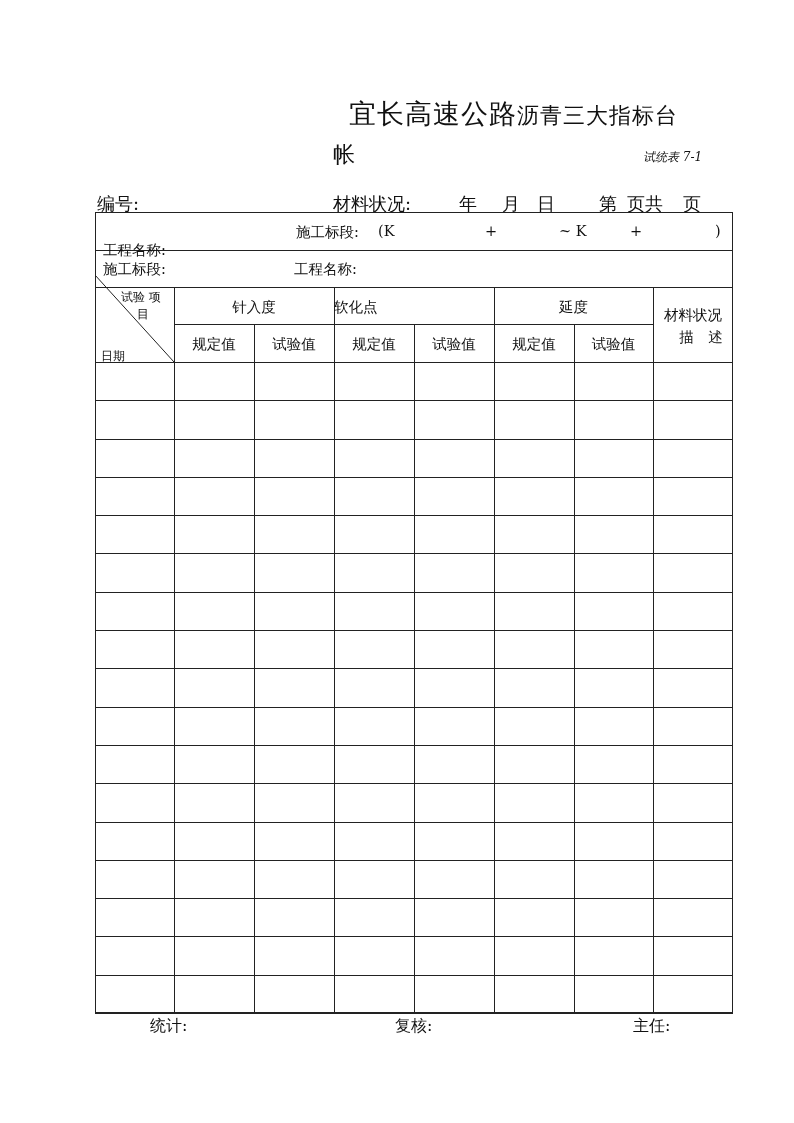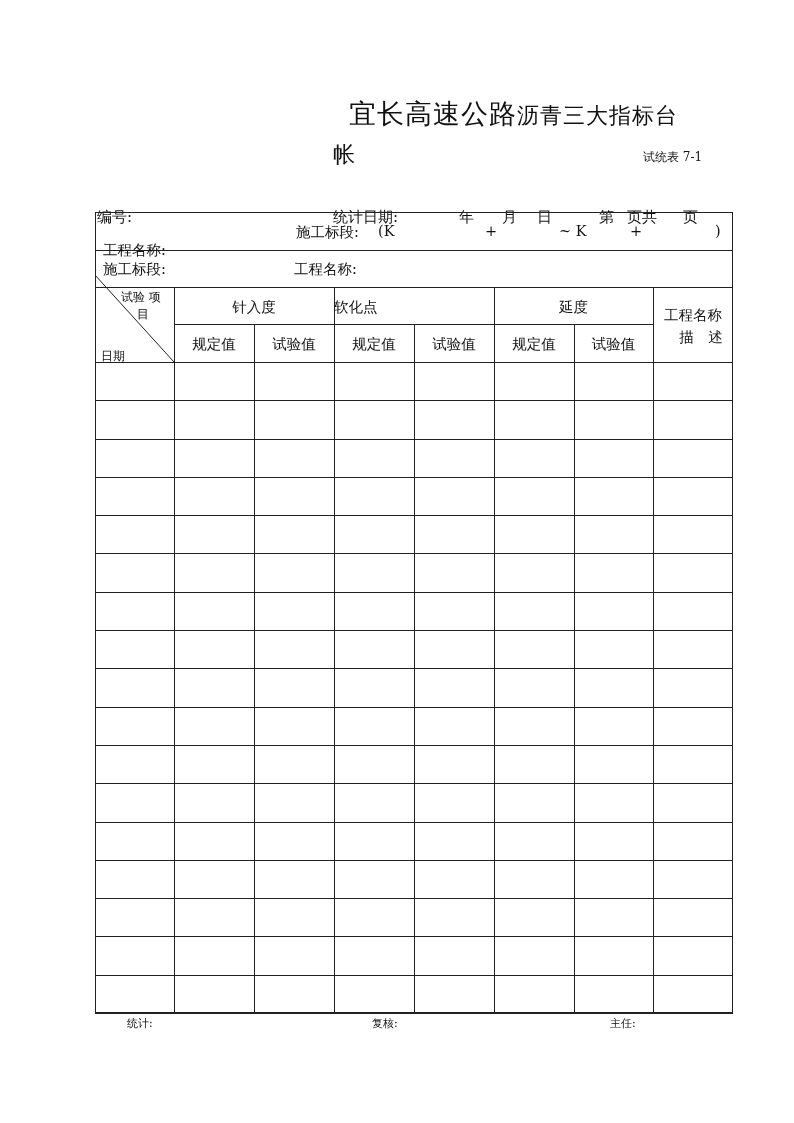--- a/index.html
+++ b/index.html
@@ -2,40 +2,40 @@
 <html><head>
 <meta charset="utf-8">
 <style>
   html, body { margin: 0; padding: 0; background: #ffffff; }
   body { width: 794px; height: 1123px; position: relative; overflow: hidden;
          font-family: "DejaVu Serif", "Liberation Serif", serif; color: #111; }
   .abs { position: absolute; white-space: nowrap; }
   .title-main { left: 349px; top: 96px; font-size: 27px; letter-spacing: 1px; }
   .title-sub { left: 517px; top: 101px; font-size: 22px; letter-spacing: 1px; }
   .title-wrap { left: 333px; top: 140px; font-size: 22px; }
-  .form-no { left: 643px; top: 149px; font-size: 12px; }
-  .meta { font-size: 15px; top: 208px; }
+  .form-no { left: 643px; top: 149px; font-size: 12px; font-style: italic; }
+  .meta { font-size: 18px; top: 192px; }
   .grid { position: absolute; left: 95px; top: 212px; width: 638px; height: 801px; }
   .line { position: absolute; background: #222; }
   .h { height: 1px; }
   .v { width: 1px; }
   .cell-text { position: absolute; font-size: 14.5px; white-space: nowrap; }
   .small { font-size: 12px; }
-  .footer { font-size: 11px; top: 1016px; }
+  .footer { font-size: 16px; top: 1016px; margin-left: 23px; }
 </style>
 </head>
 <body>
 
 <div class="abs title-main">宜长高速公路</div>
 <div class="abs title-sub">沥青三大指标台</div>
 <div class="abs title-wrap">帐</div>
 <div class="abs form-no">试统表 7-1</div>
 
 <div class="abs meta" style="left:97px">编号:</div>
-<div class="abs meta" style="left:333px">统计日期:</div>
+<div class="abs meta" style="left:333px">材料状况:</div>
 <div class="abs meta" style="left:459px">年</div>
 <div class="abs meta" style="left:502px">月</div>
 <div class="abs meta" style="left:537px">日</div>
 <div class="abs meta" style="left:599px">第</div>
 <div class="abs meta" style="left:627px">页共</div>
 <div class="abs meta" style="left:683px">页</div>
 
 <div class="grid">
 
   <div class="line h" style="left:0;top:0;width:638px"></div>
@@ -97,19 +97,19 @@
   <div class="cell-text" style="left:239px;width:160px;top:86px">软化点</div>
   <div class="cell-text" style="left:399px;width:159px;text-align:center;top:86px">延度</div>
 
   <div class="cell-text" style="left:79px;width:80px;text-align:center;top:123px">规定值</div>
   <div class="cell-text" style="left:159px;width:80px;text-align:center;top:123px">试验值</div>
   <div class="cell-text" style="left:239px;width:80px;text-align:center;top:123px">规定值</div>
   <div class="cell-text" style="left:319px;width:80px;text-align:center;top:123px">试验值</div>
   <div class="cell-text" style="left:399px;width:80px;text-align:center;top:123px">规定值</div>
   <div class="cell-text" style="left:479px;width:79px;text-align:center;top:123px">试验值</div>
 
-  <div class="cell-text" style="left:558px;width:80px;text-align:center;top:94px">工程名称</div>
+  <div class="cell-text" style="left:558px;width:80px;text-align:center;top:94px">材料状况</div>
   <div class="cell-text" style="left:558px;width:96px;text-align:center;top:116px">描　述</div>
 </div>
 
 <div class="abs footer" style="left:127px">统计:</div>
 <div class="abs footer" style="left:372px">复核:</div>
 <div class="abs footer" style="left:610px">主任:</div>
 
 </body></html>

